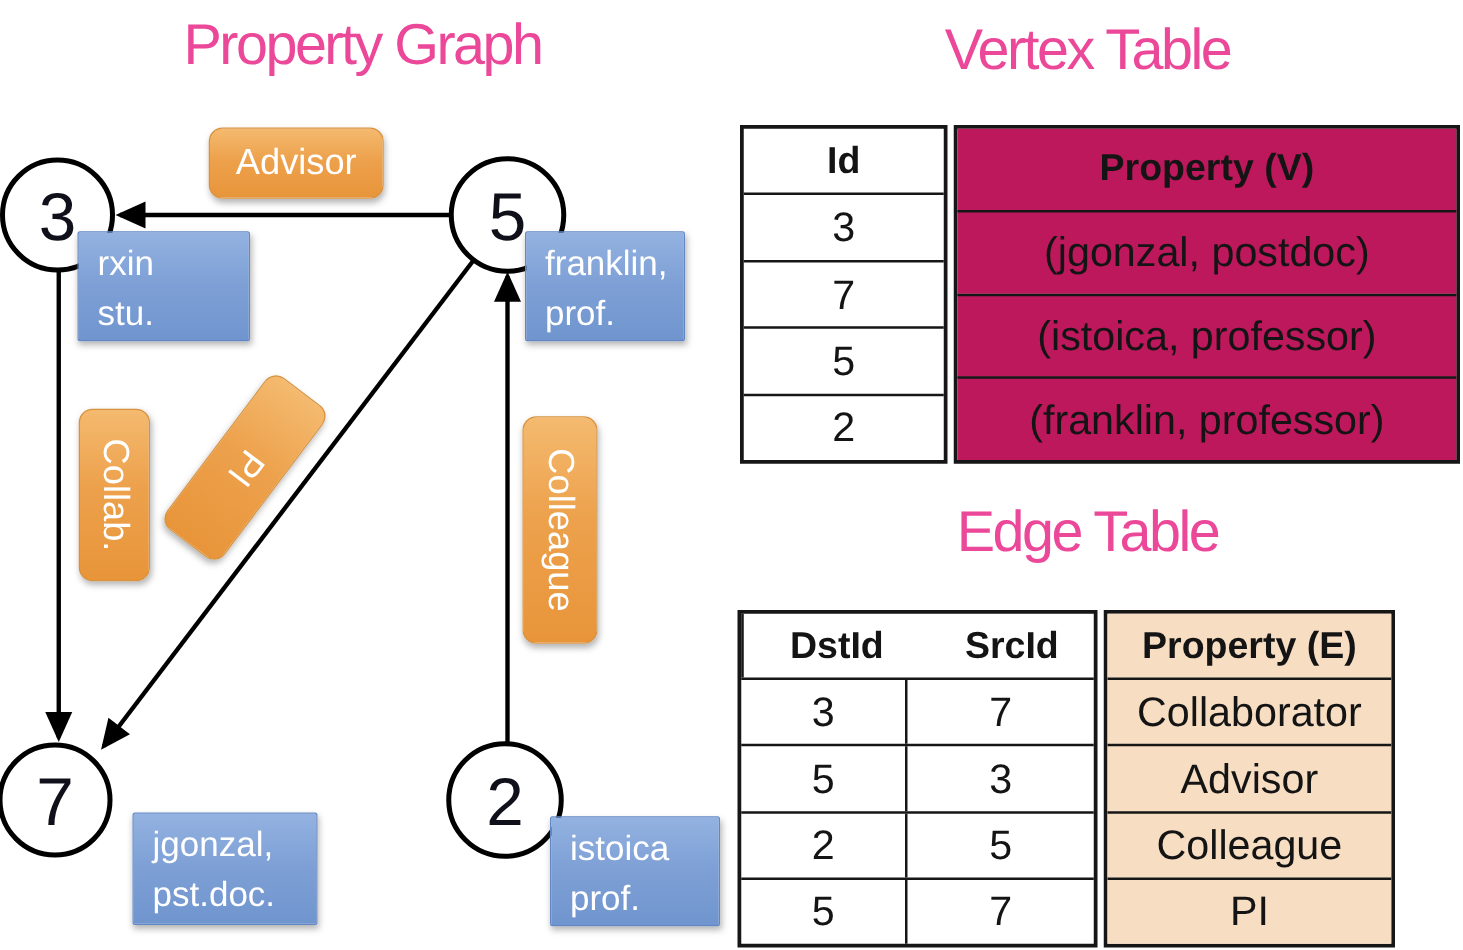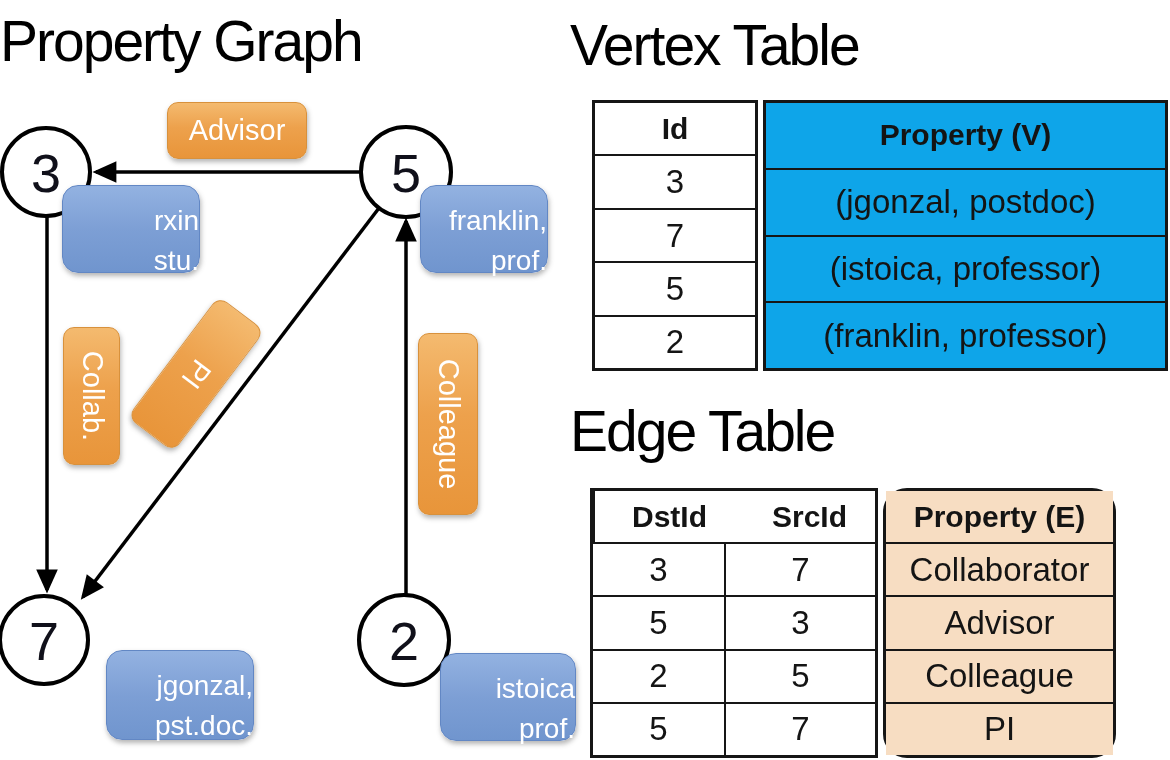--- a/index.html
+++ b/index.html
@@ -1,22 +1,22 @@
 <!DOCTYPE html>
 <html><head>
 <meta charset="utf-8">
 <style>
   html,body{margin:0;padding:0;background:#ffffff;}
   .canvas{
     position:relative;width:1170px;height:760px;background:#ffffff;overflow:hidden;
     font-family:"Liberation Sans",sans-serif;color:#141414;
   }
   .big-title{
-    position:absolute;font-size:57px;font-weight:400;
-    letter-spacing:-2px;color:#000000;white-space:nowrap;
+    position:absolute;text-align:center;font-size:46px;font-weight:400;
+    letter-spacing:-2px;color:#ec4899;white-space:nowrap;
   }
   #title-graph{left:0;width:580px;top:8px;}
   #title-vertex{left:570px;width:600px;top:12px;}
   #title-edge{left:570px;width:600px;top:398px;}
 
   
   #graph-svg{position:absolute;left:0;top:0;}
 
   
   .obox{
@@ -32,26 +32,26 @@
     transform:translate(-50%,-50%) rotate(90deg);
     white-space:nowrap;
   }
   #box-advisor{left:167px;top:102px;width:138px;height:55px;}
   #box-collab{left:63px;top:327px;width:55px;height:136px;}
   #box-pi{left:167px;top:298px;width:56px;height:150px;transform:rotate(37deg);}
   #box-colleague{left:418px;top:333px;width:58px;height:180px;}
 
   
   .bbox{
-    position:absolute;border-radius:16px;
+    position:absolute;border-radius:2px;
     background:linear-gradient(180deg,#93b2e1 0%,#7d9fd5 50%,#7095ce 100%);
     border:1px solid #6287c4;
     box-shadow:1px 3px 5px rgba(90,90,90,.45);
     color:#ffffff;font-size:28px;line-height:40px;
-    padding:15px 0 0 15px;box-sizing:border-box;text-align:right;
+    padding:5px 0 0 15px;box-sizing:border-box;
   }
   #box-rxin{left:62px;top:185px;width:138px;height:88px;}
   #box-franklin{left:420px;top:185px;width:128px;height:88px;}
   #box-jgonzal{left:62px;top:650px;width:148px;height:90px;margin-left:44px;}
   #box-istoica{left:440px;top:653px;width:136px;height:88px;}
 
   
   .subtable{
     position:absolute;display:flex;flex-direction:column;
     border:3px solid #161616;box-sizing:border-box;background:#ffffff;
@@ -65,23 +65,23 @@
   .twocol .trow{justify-content:flex-start;}
   .twocol .tcell{
     display:flex;align-items:center;justify-content:center;height:100%;
     box-sizing:border-box;
   }
   .twocol .tcell.c1{width:131px;}
   .twocol .tcell.c2{flex:1;border-left:2px solid #161616;}
 
   #vt-id{left:592px;top:100px;width:166px;height:271px;}
   #vt-prop{left:763px;top:100px;width:405px;height:271px;}
-  #vt-prop .trow{background:#0ea5e9;}
+  #vt-prop .trow{background:#be185d;}
   #et-ids{left:590px;top:488px;width:288px;height:270px;}
-  #et-prop{left:883px;top:488px;width:233px;height:270px;border-radius:24px;}
+  #et-prop{left:883px;top:488px;width:233px;height:270px;}
   #et-prop .trow{background:#f7ddc2;}
 </style>
 </head>
 <body>
 
 <div class="canvas">
 
   <div class="big-title" id="title-graph">Property Graph</div>
   <div class="big-title" id="title-vertex">Vertex Table</div>
   <div class="big-title" id="title-edge">Edge Table</div>

